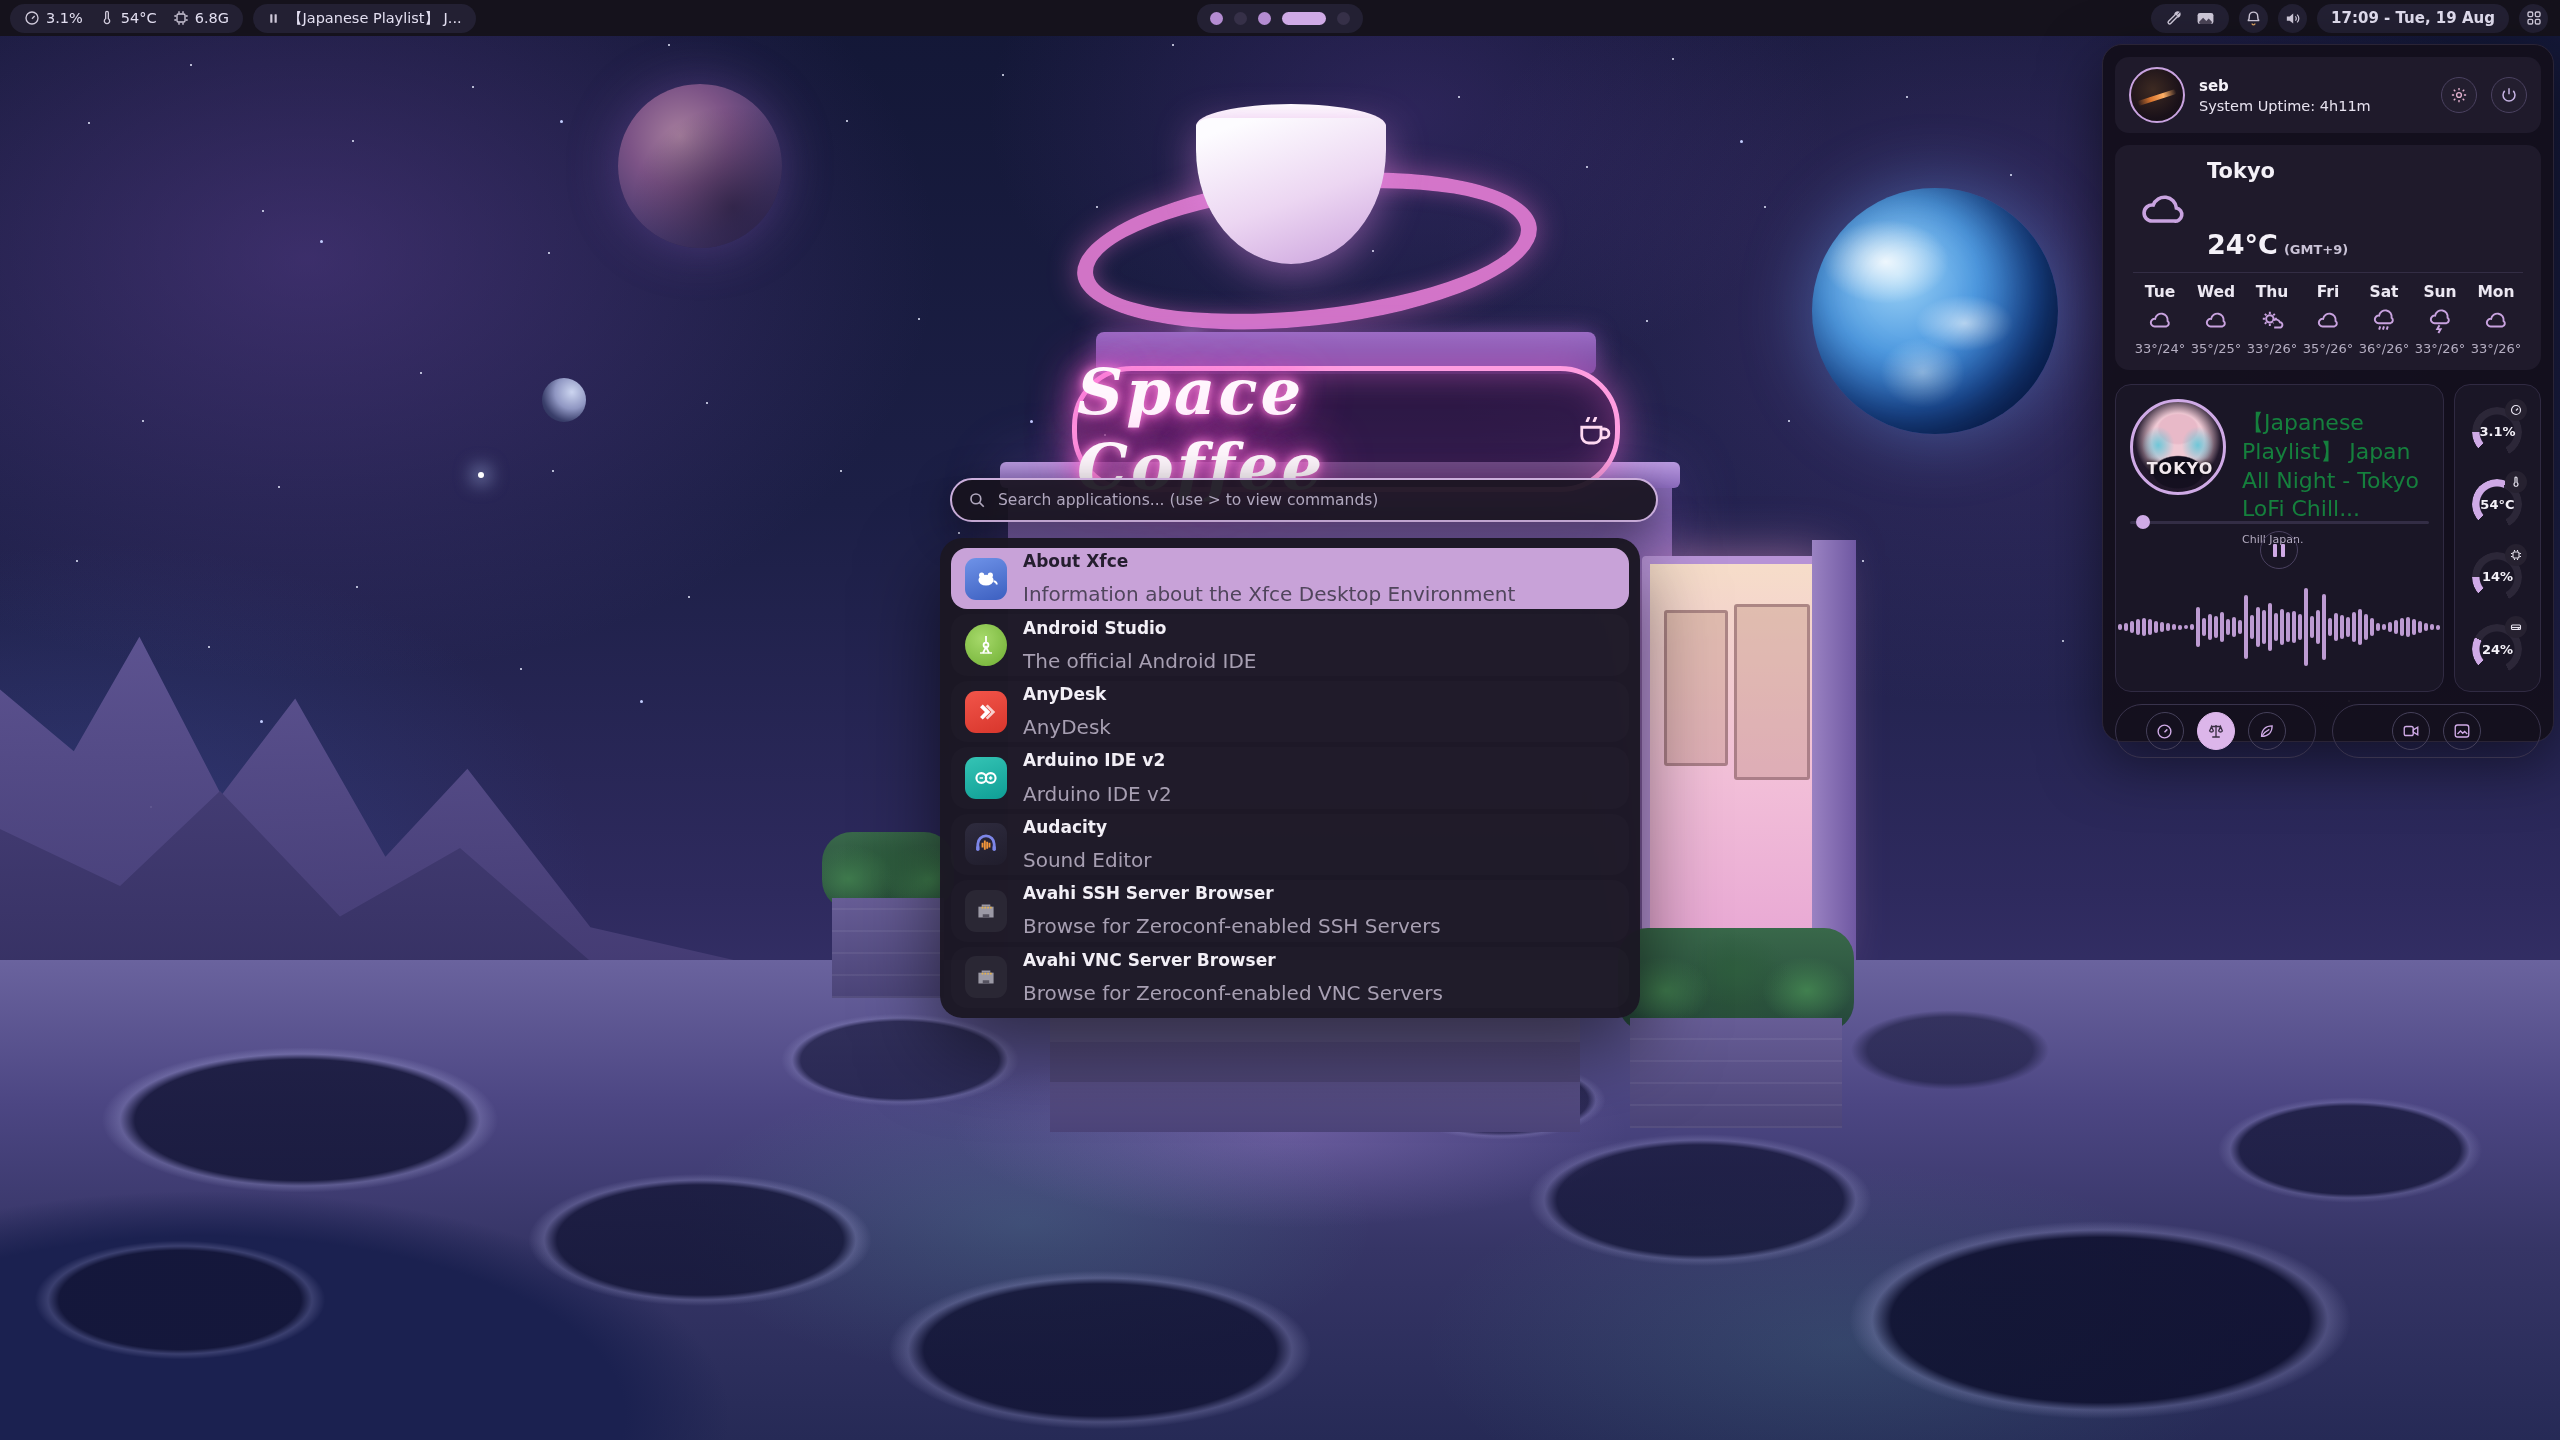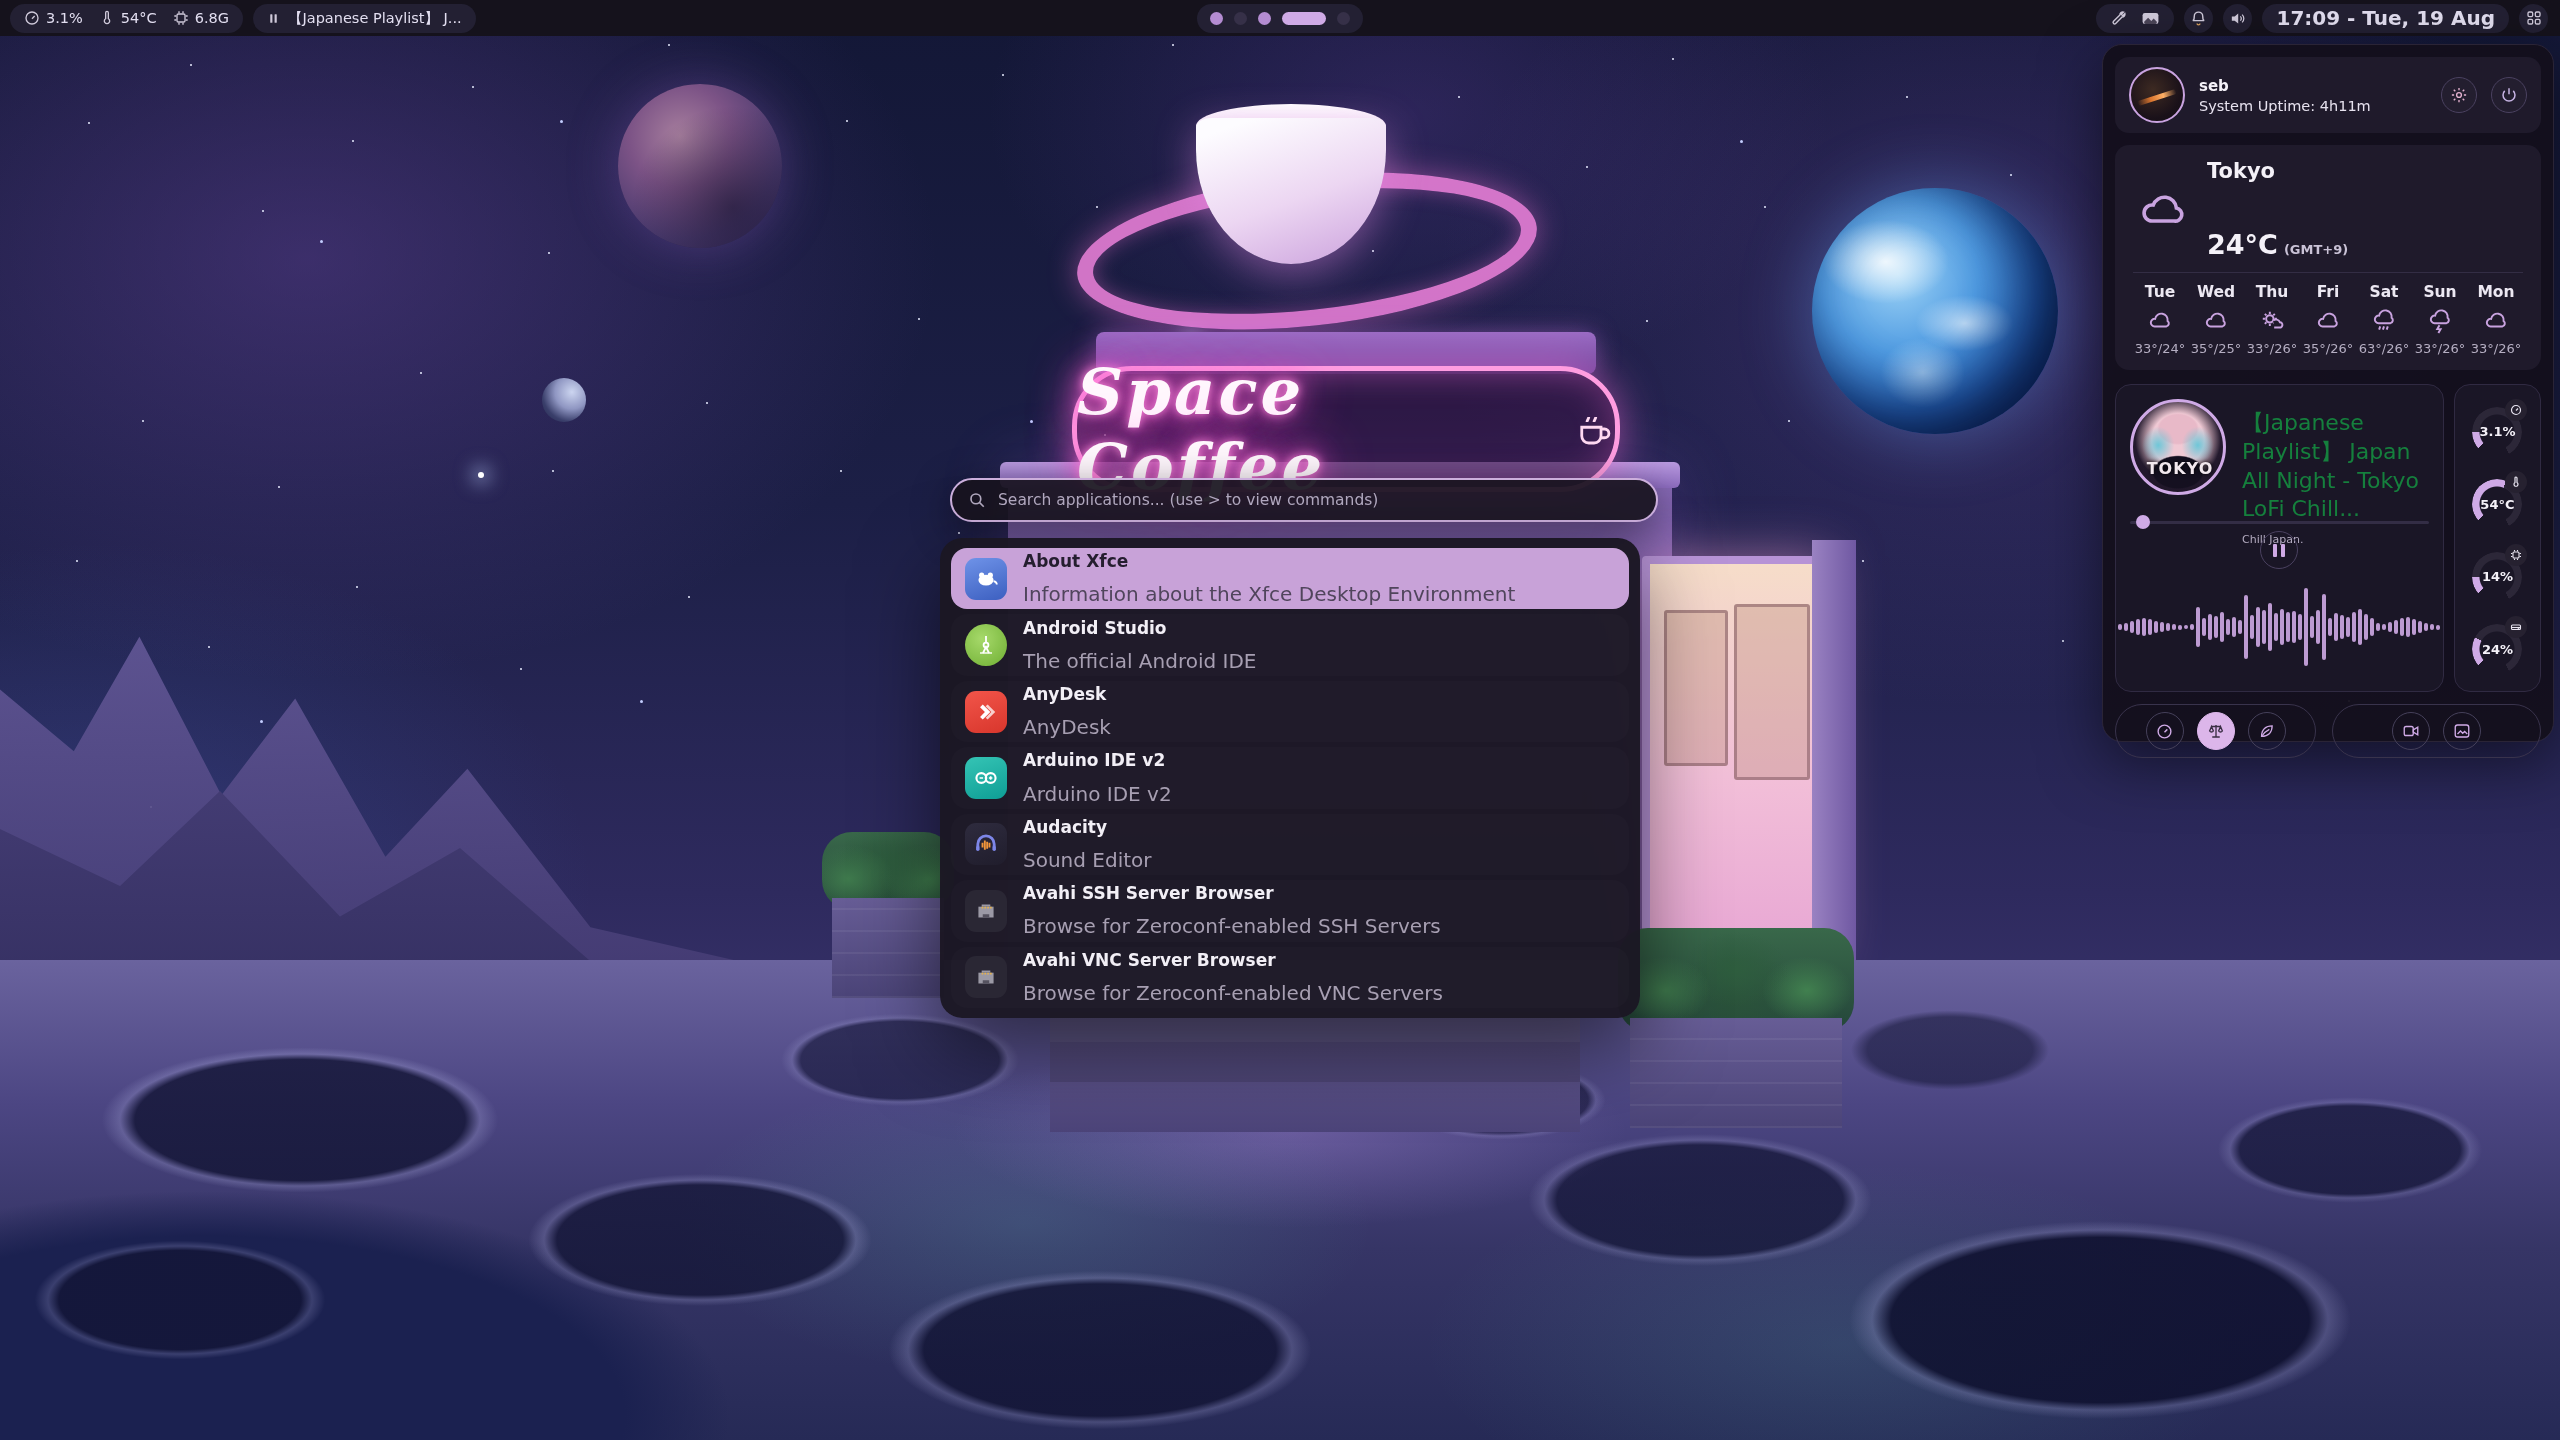--- a/index.html
+++ b/index.html
@@ -122,21 +122,21 @@
   .topbar{position:absolute;left:0;top:0;width:2560px;height:36px;background:#15121c;
     display:flex;align-items:center;justify-content:space-between;z-index:40;}
   .bar-left,.bar-right{display:flex;align-items:center;gap:10px;}
   .bar-left{margin-left:10px;} .bar-right{margin-right:12px;}
   .pill{background:#232033;border-radius:15px;height:29px;display:flex;align-items:center;
     color:#e2def0;font-size:14.5px;padding:0 14px;gap:8px;}
   .pill .ic{display:flex;align-items:center;color:#cfc9da;}
   .stat-group{display:flex;align-items:center;gap:6px;}
   .stats-pill{gap:16px;}
   .circ{width:29px;height:29px;border-radius:50%;background:#232033;display:flex;align-items:center;justify-content:center;color:#cfc9da;}
-  .clock-pill{font-weight:bold;font-size:20px;}
+  .clock-pill{font-weight:bold;font-size:15px;}
   .dots-pill{position:absolute;left:50%;top:4px;transform:translateX(-50%);background:#232033;height:29px;
     border-radius:15px;display:flex;align-items:center;gap:11px;padding:0 13px;}
   .ws-dot{width:13px;height:13px;border-radius:7px;background:#363048;}
   .ws-dot.lit{background:#b48cd2;}
   .ws-dot.current{width:44px;background:#cfaae6;}
   .np-text{white-space:nowrap;overflow:hidden;text-overflow:ellipsis;max-width:230px;}
 
   
   .search-wrap{position:absolute;left:950px;top:478px;width:672px;height:40px;z-index:50;
     background:rgba(24,20,30,.92);border:2px solid #cdb0dd;border-radius:22px;
@@ -542,21 +542,21 @@
             </svg>
           <span class="fday-temp">35°/26°</span>
         </div>
 
         <div class="fday">
           <span class="fday-name">Sat</span>
           <svg width="26" height="26" viewBox="0 0 24 24" fill="none" stroke="#c9a3e0" stroke-width="1.8">
               <path d="M18 14H7a3.5 3.5 0 1 1 .5-6.97A5 5 0 0 1 19 9a2.8 2.8 0 0 1-1 5z"></path>
               <path d="M8.5 17l-1 3M12 17l-1 3M15.5 17l-1 3"></path>
             </svg>
-          <span class="fday-temp">63°/26°</span>
+          <span class="fday-temp">36°/26°</span>
         </div>
 
         <div class="fday">
           <span class="fday-name">Sun</span>
           <svg width="26" height="26" viewBox="0 0 24 24" fill="none" stroke="#c9a3e0" stroke-width="1.8">
               <path d="M18 14H7a3.5 3.5 0 1 1 .5-6.97A5 5 0 0 1 19 9a2.8 2.8 0 0 1-1 5z"></path>
               <path d="M11.5 16l-2 3.5h3l-2 3.5"></path>
             </svg>
           <span class="fday-temp">33°/26°</span>
         </div>

